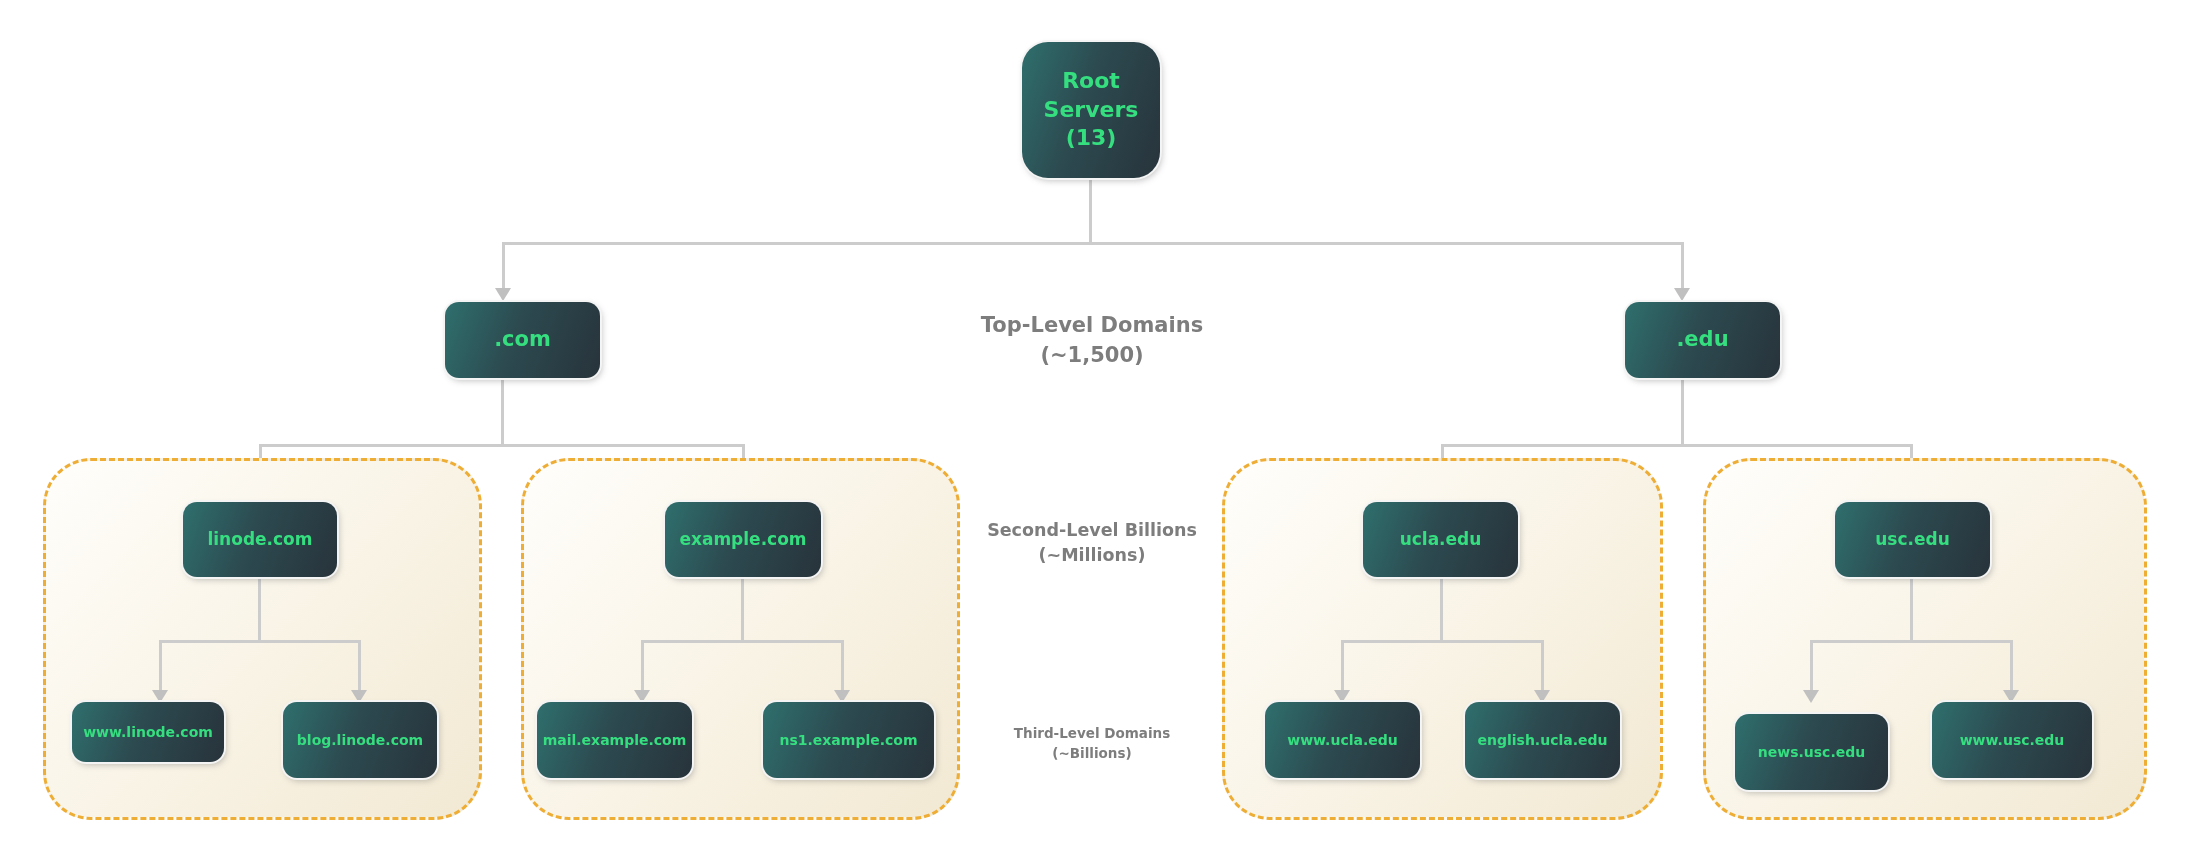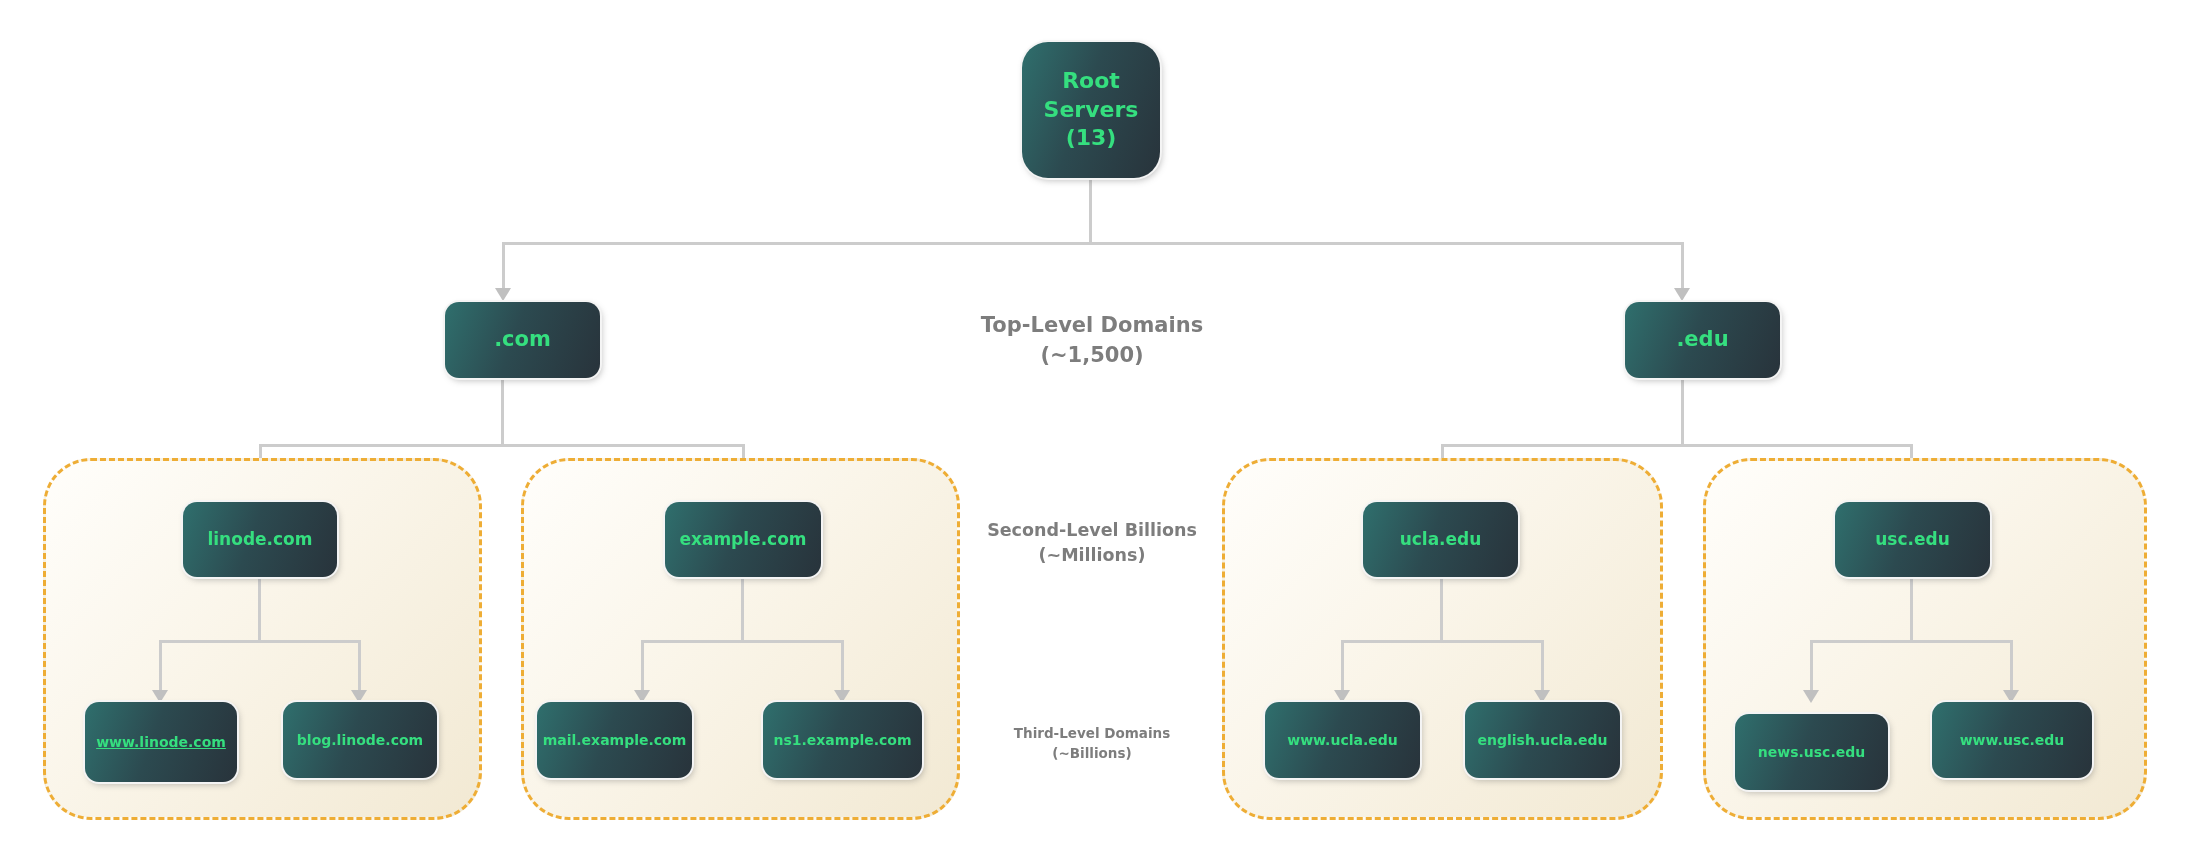--- a/index.html
+++ b/index.html
@@ -139,22 +139,22 @@
   <div class="level-label level-label-2" style="left:1092px; top:518px;">Second-Level Billions
 (~Millions)</div>
   <div class="level-label level-label-3" style="left:1092px; top:723px;">Third-Level Domains
 (~Billions)</div>
 
   <div class="node node-sld" style="left:183px; top:502px; width:154px; height:75px;">linode.com</div>
   <div class="node node-sld" style="left:665px; top:502px; width:156px; height:75px;">example.com</div>
   <div class="node node-sld" style="left:1363px; top:502px; width:155px; height:75px;">ucla.edu</div>
   <div class="node node-sld" style="left:1835px; top:502px; width:155px; height:75px;">usc.edu</div>
 
-  <div class="node node-sub" style="left:85px; top:702px; width:152px; height:80px;text-decoration:underline;">www.linode.com</div>
+  <div class="node node-sub" style="left:72px; top:702px; width:152px; height:60px;">www.linode.com</div>
   <div class="node node-sub" style="left:283px; top:702px; width:154px; height:76px;">blog.linode.com</div>
   <div class="node node-sub" style="left:537px; top:702px; width:155px; height:76px;">mail.example.com</div>
-  <div class="node node-sub" style="left:763px; top:702px; width:159px; height:76px;">ns1.example.com</div>
+  <div class="node node-sub" style="left:763px; top:702px; width:171px; height:76px;">ns1.example.com</div>
   <div class="node node-sub" style="left:1265px; top:702px; width:155px; height:76px;">www.ucla.edu</div>
   <div class="node node-sub" style="left:1465px; top:702px; width:155px; height:76px;">english.ucla.edu</div>
   <div class="node node-sub" style="left:1735px; top:702px; width:153px; height:76px;margin-top:12px;">news.usc.edu</div>
   <div class="node node-sub" style="left:1932px; top:702px; width:160px; height:76px;">www.usc.edu</div>
 
 </div>
 
 </body></html>

